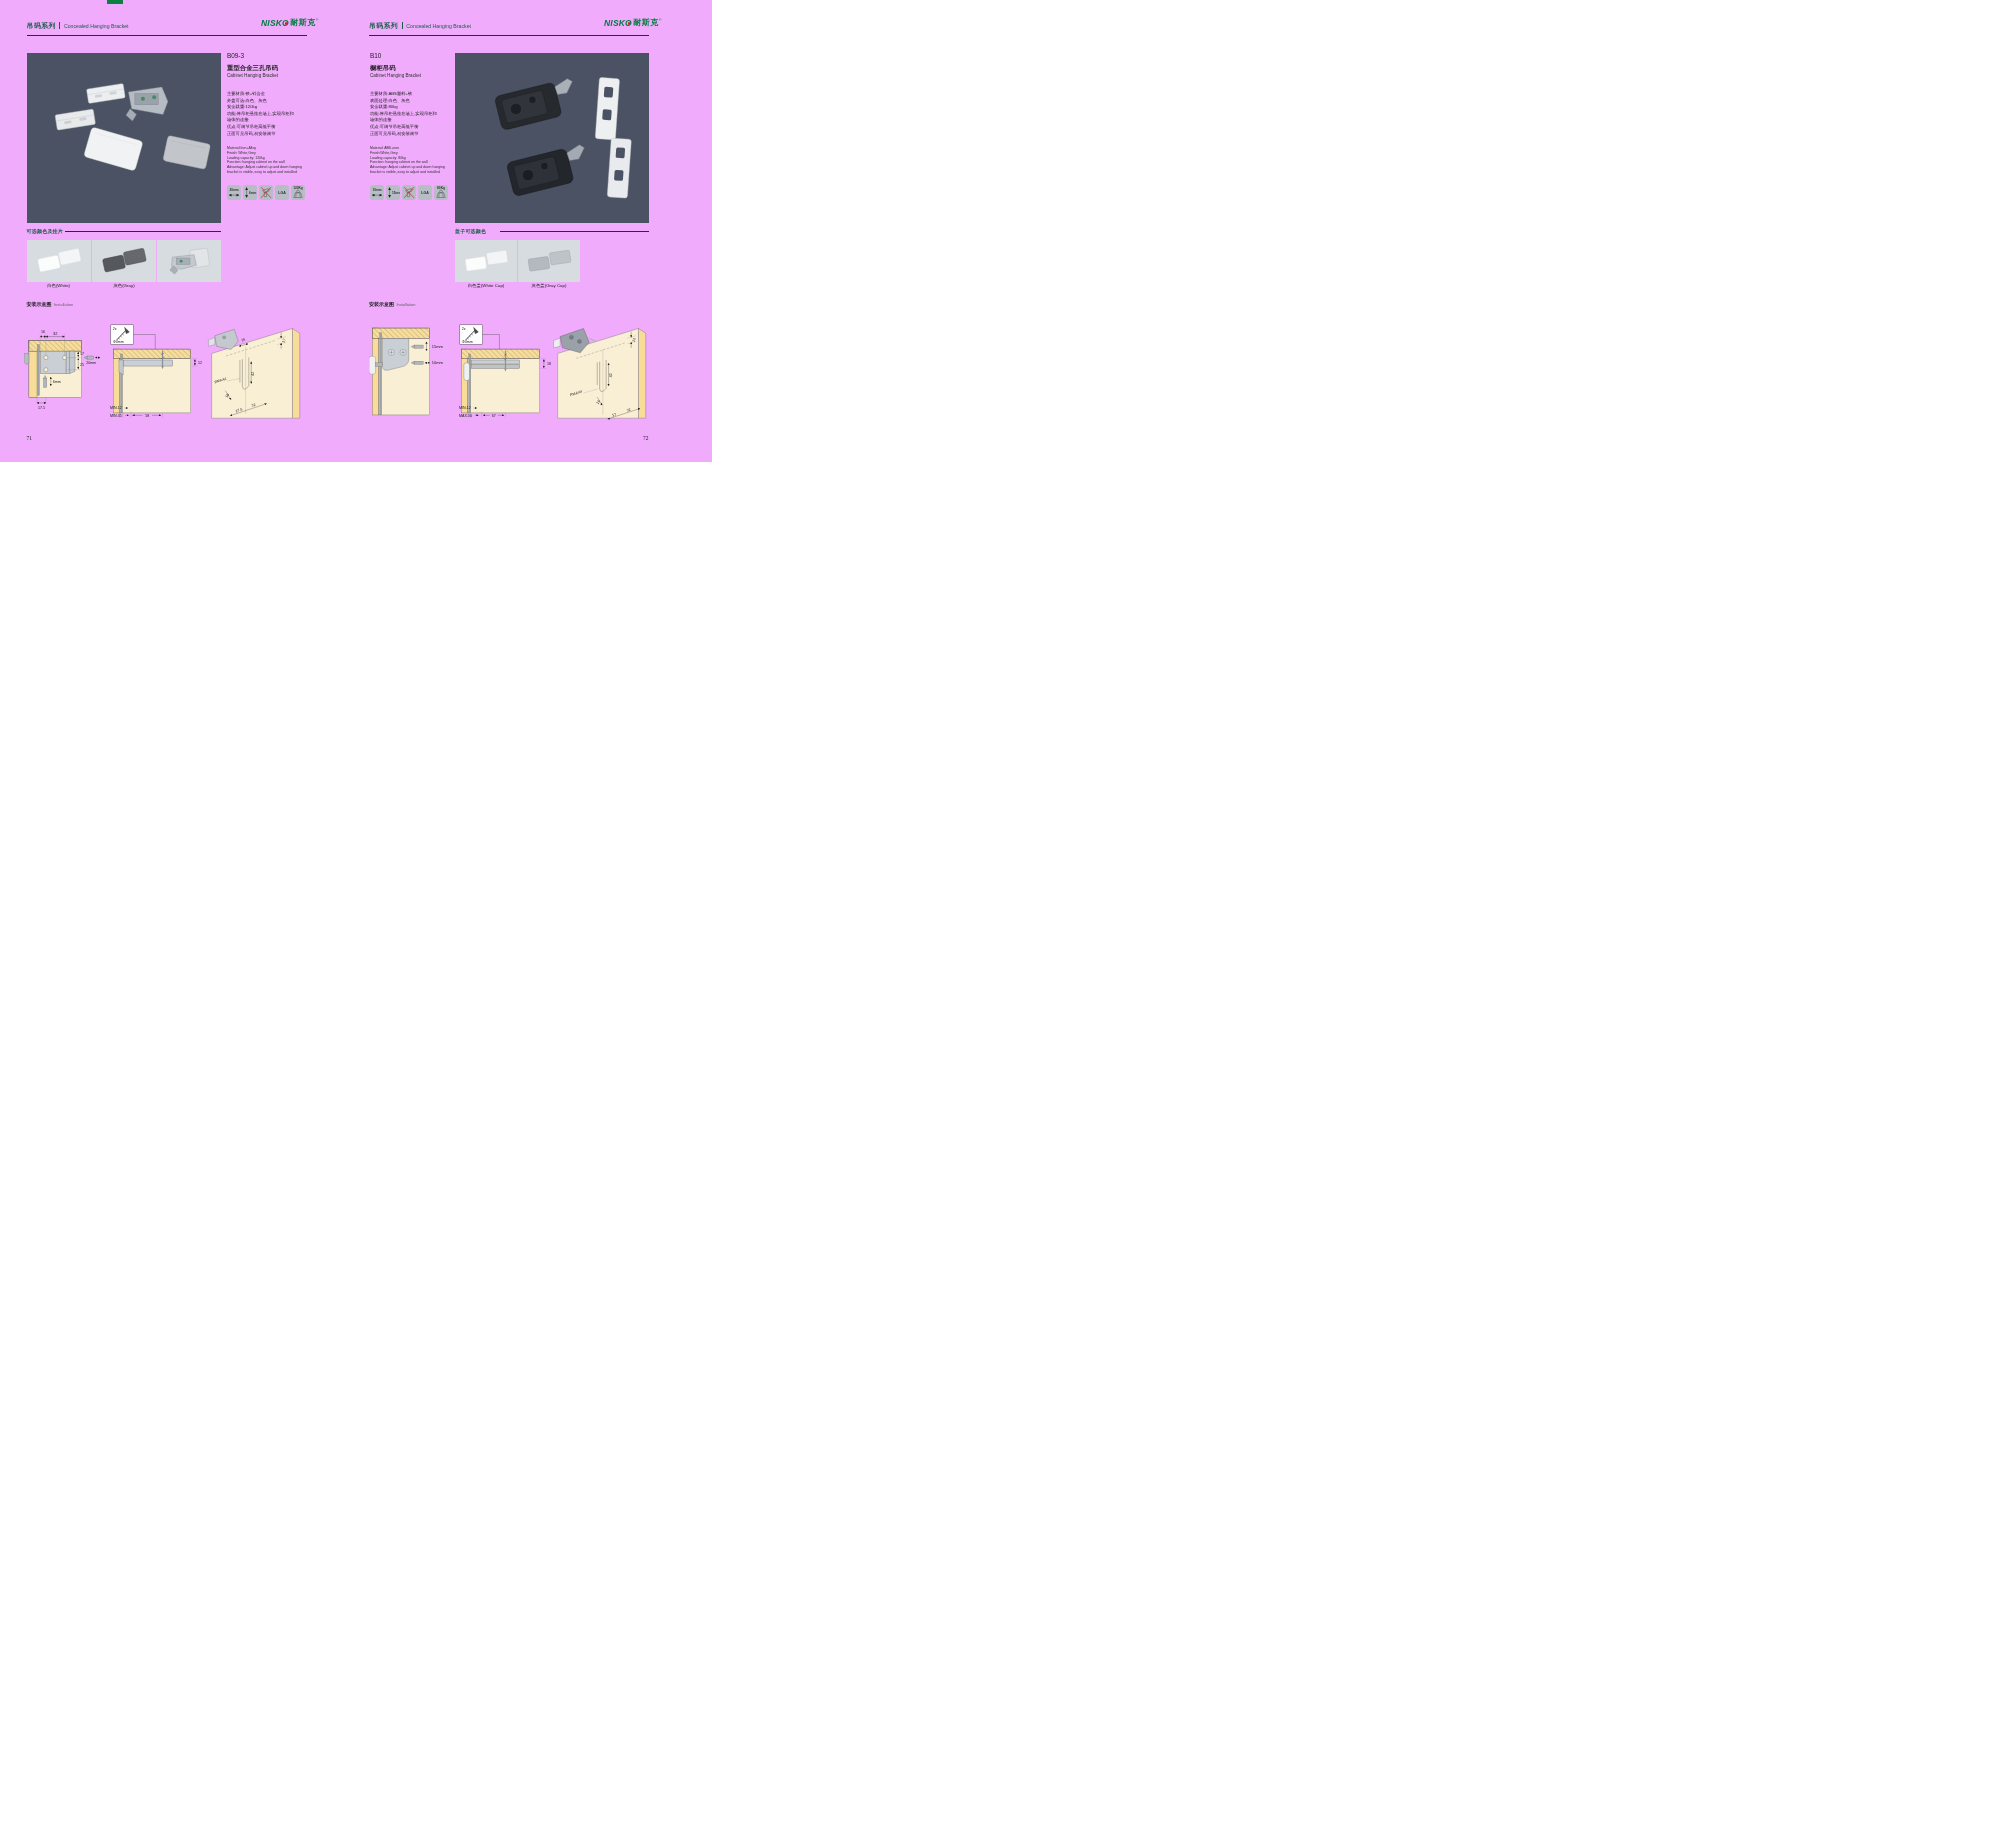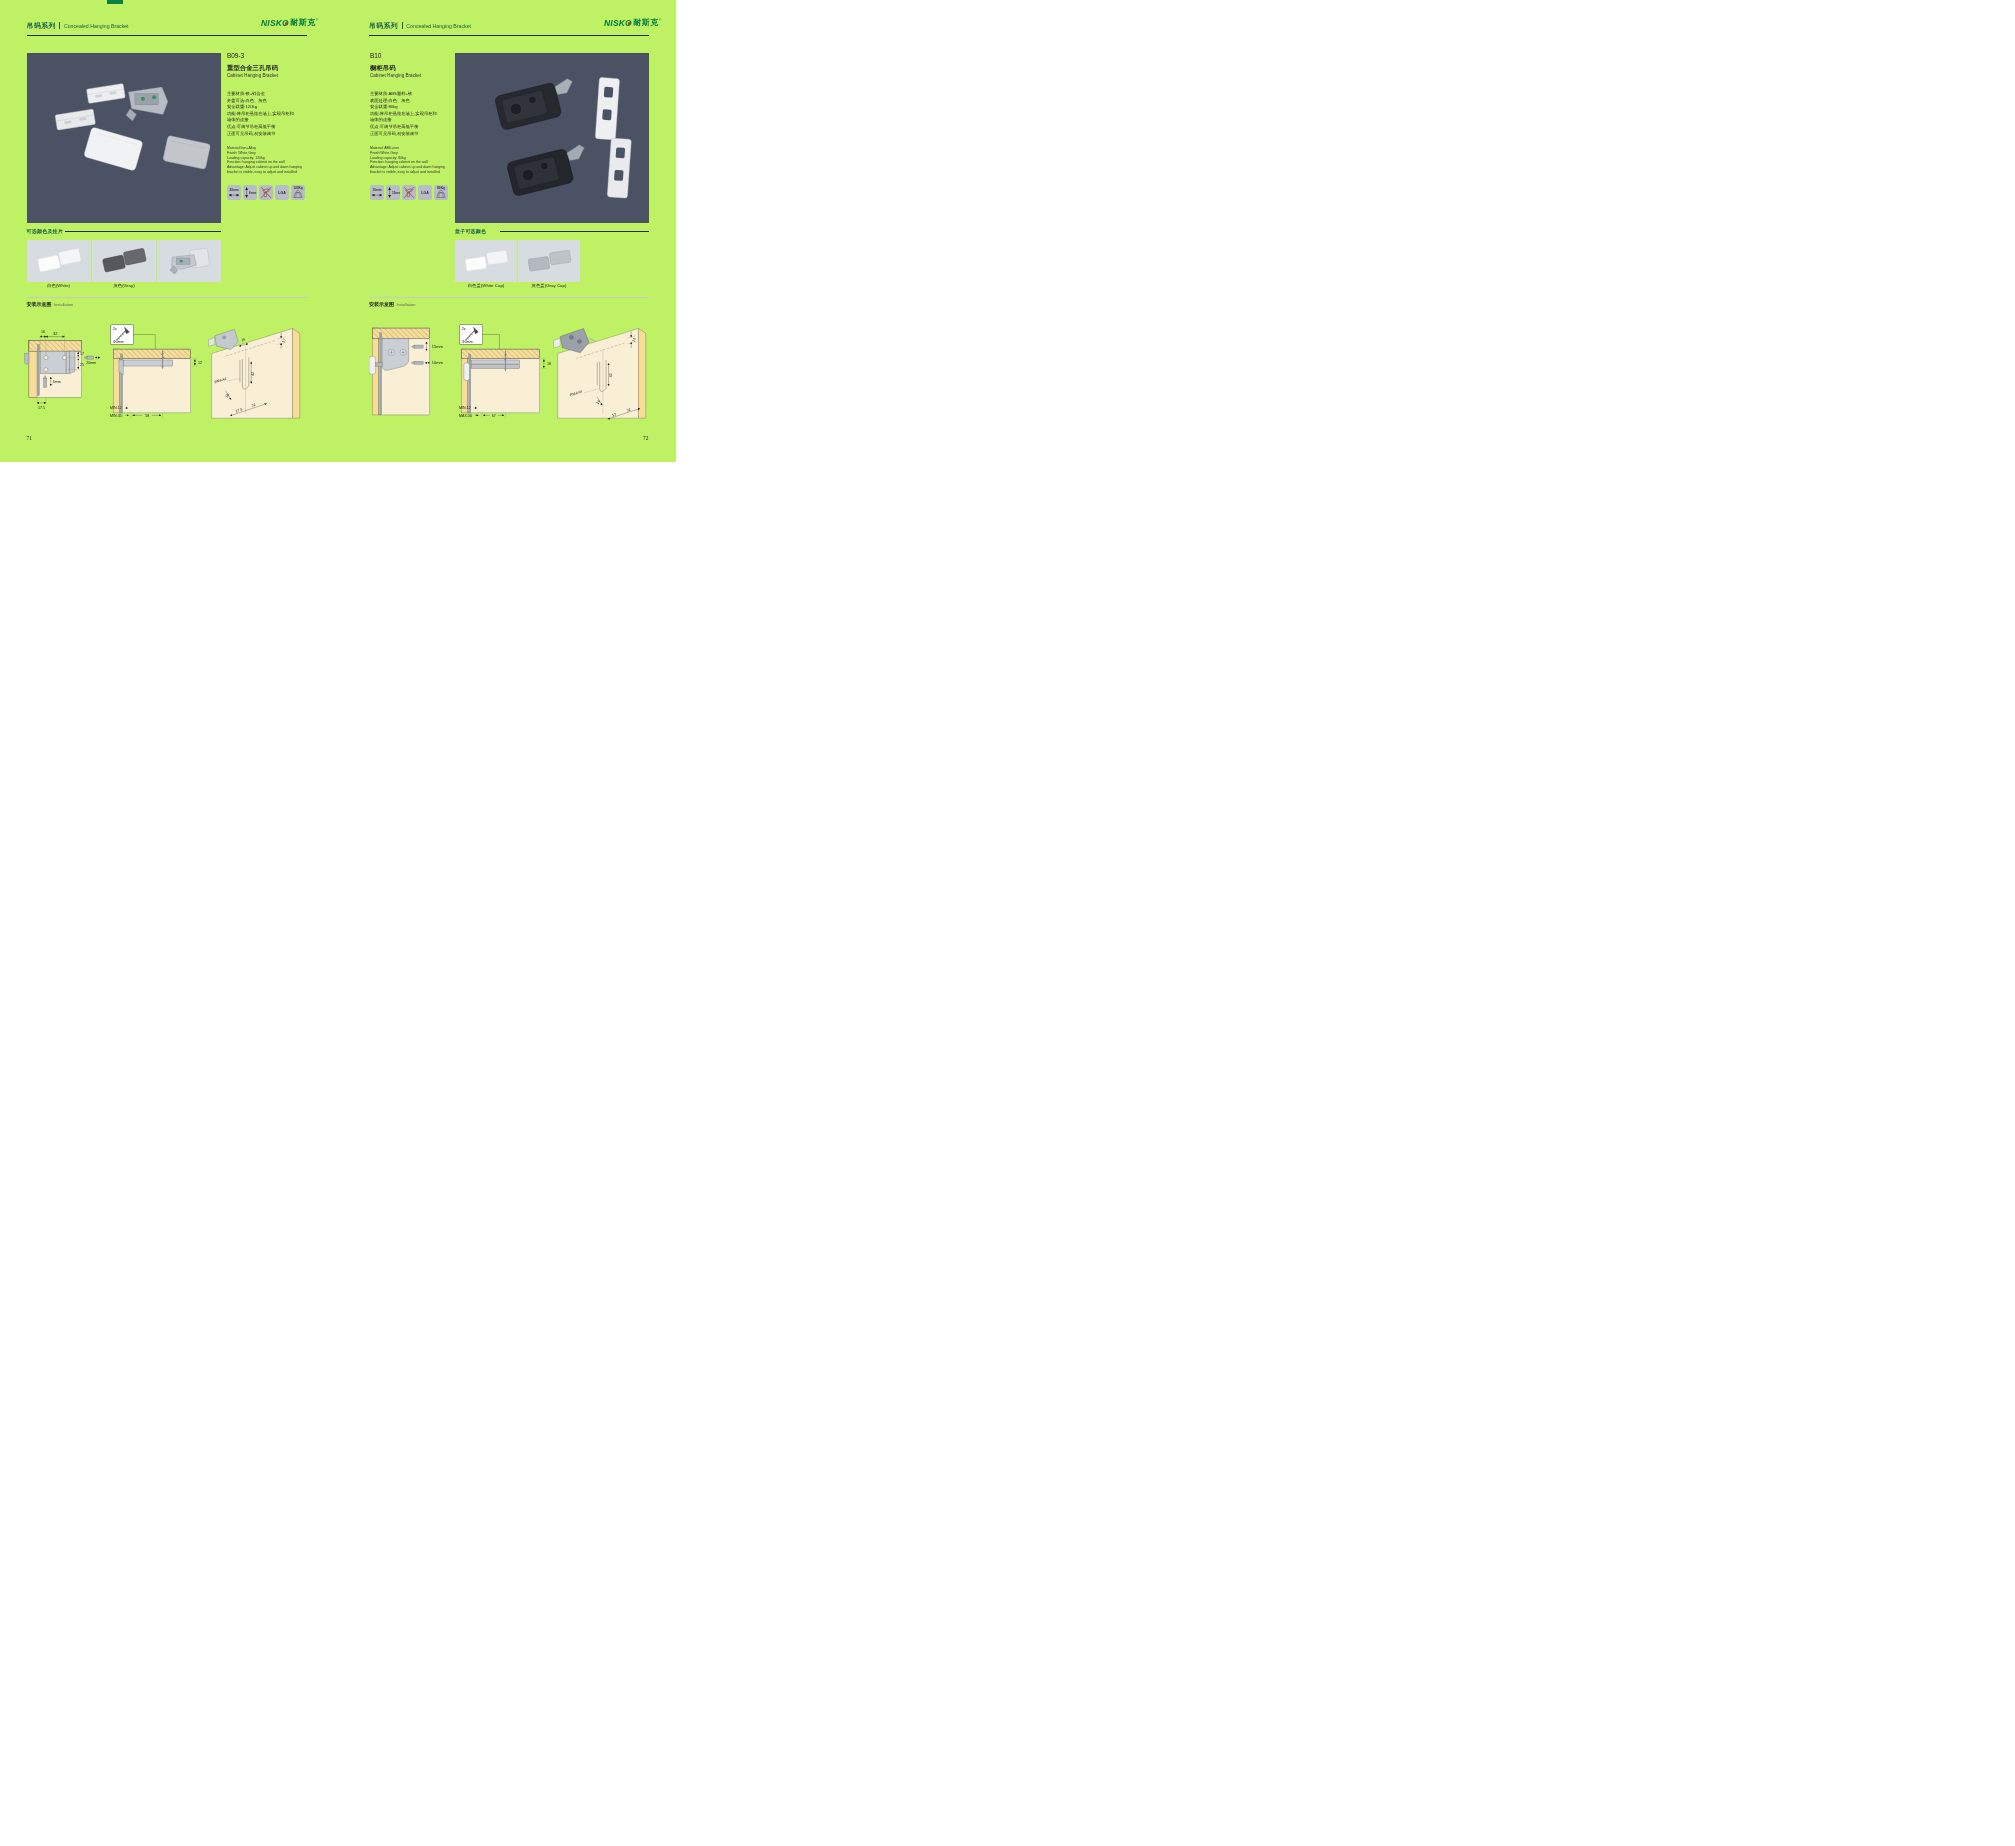--- a/index.html
+++ b/index.html
@@ -1,17 +1,17 @@
 <!DOCTYPE html>
 <html style="font-size:6.4px"><head>
 <meta charset="utf-8">
 <style>
   html,body{margin:0;padding:0;background:#fff;}
-  .spread{position:relative;width:676px;height:462px;background:#bef264;overflow:hidden;
-          font-family:"Liberation Sans","DejaVu Sans",sans-serif;color:#222;}
+  .spread{position:relative;width:676px;height:462px;background:#f0abfc;overflow:hidden;
+          font-family:"Liberation Sans","DejaVu Sans",sans-serif;color:#222;padding-left:36px;}
   .page{position:absolute;top:0;width:338px;height:462px;}
   #pageL{left:0;} #pageR{left:338px;}
   .abs{position:absolute;}
   
   .green-tab{position:absolute;top:0;left:107px;width:16px;height:3.6px;background:#0c7f43;}
   .hdr{position:absolute;top:21px;height:9.7px;display:flex;align-items:center;}
   .hdr-cn{font-size:6.9px;font-weight:bold;color:#1a5e49;letter-spacing:0.4px;}
   .hdr-div{width:0;border-left:0.4px solid #1a5e49;height:6.9px;margin:0 3.6px;}
   .hdr-en{font-size:5.2px;color:#1a5e49;}
   .hdr-rule{position:absolute;top:35px;height:0.8px;background:#2b2b2b;}

